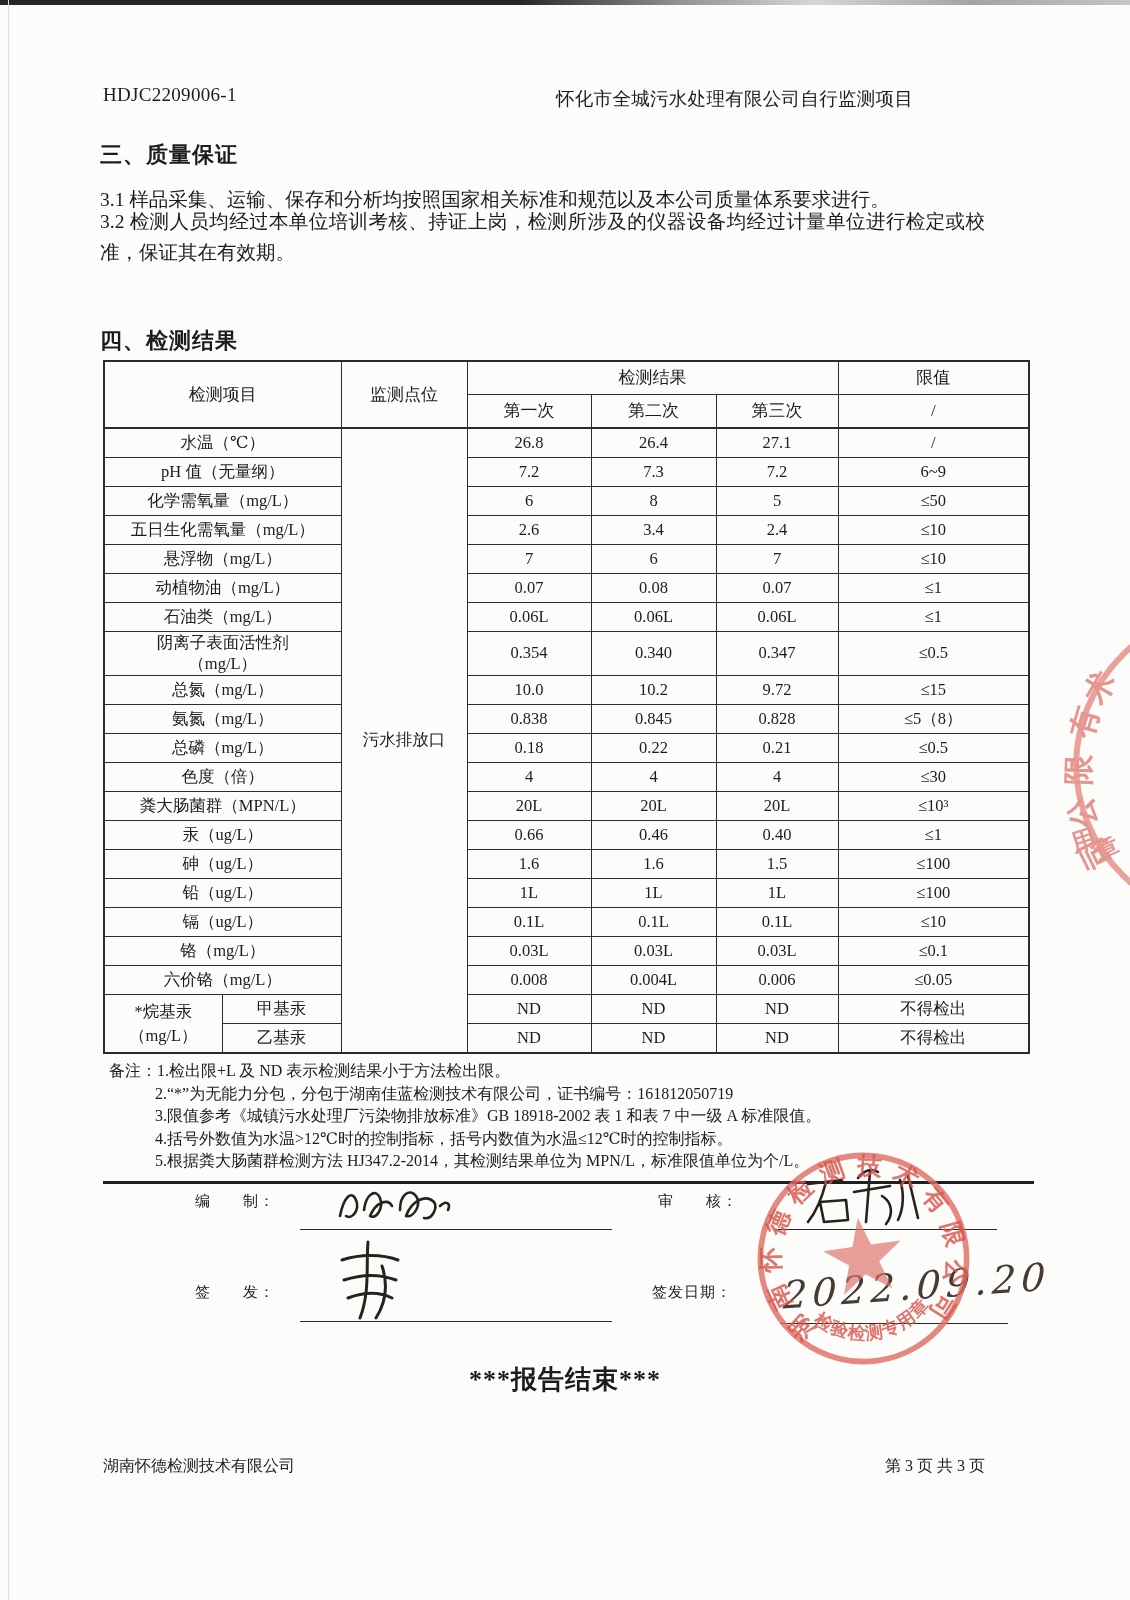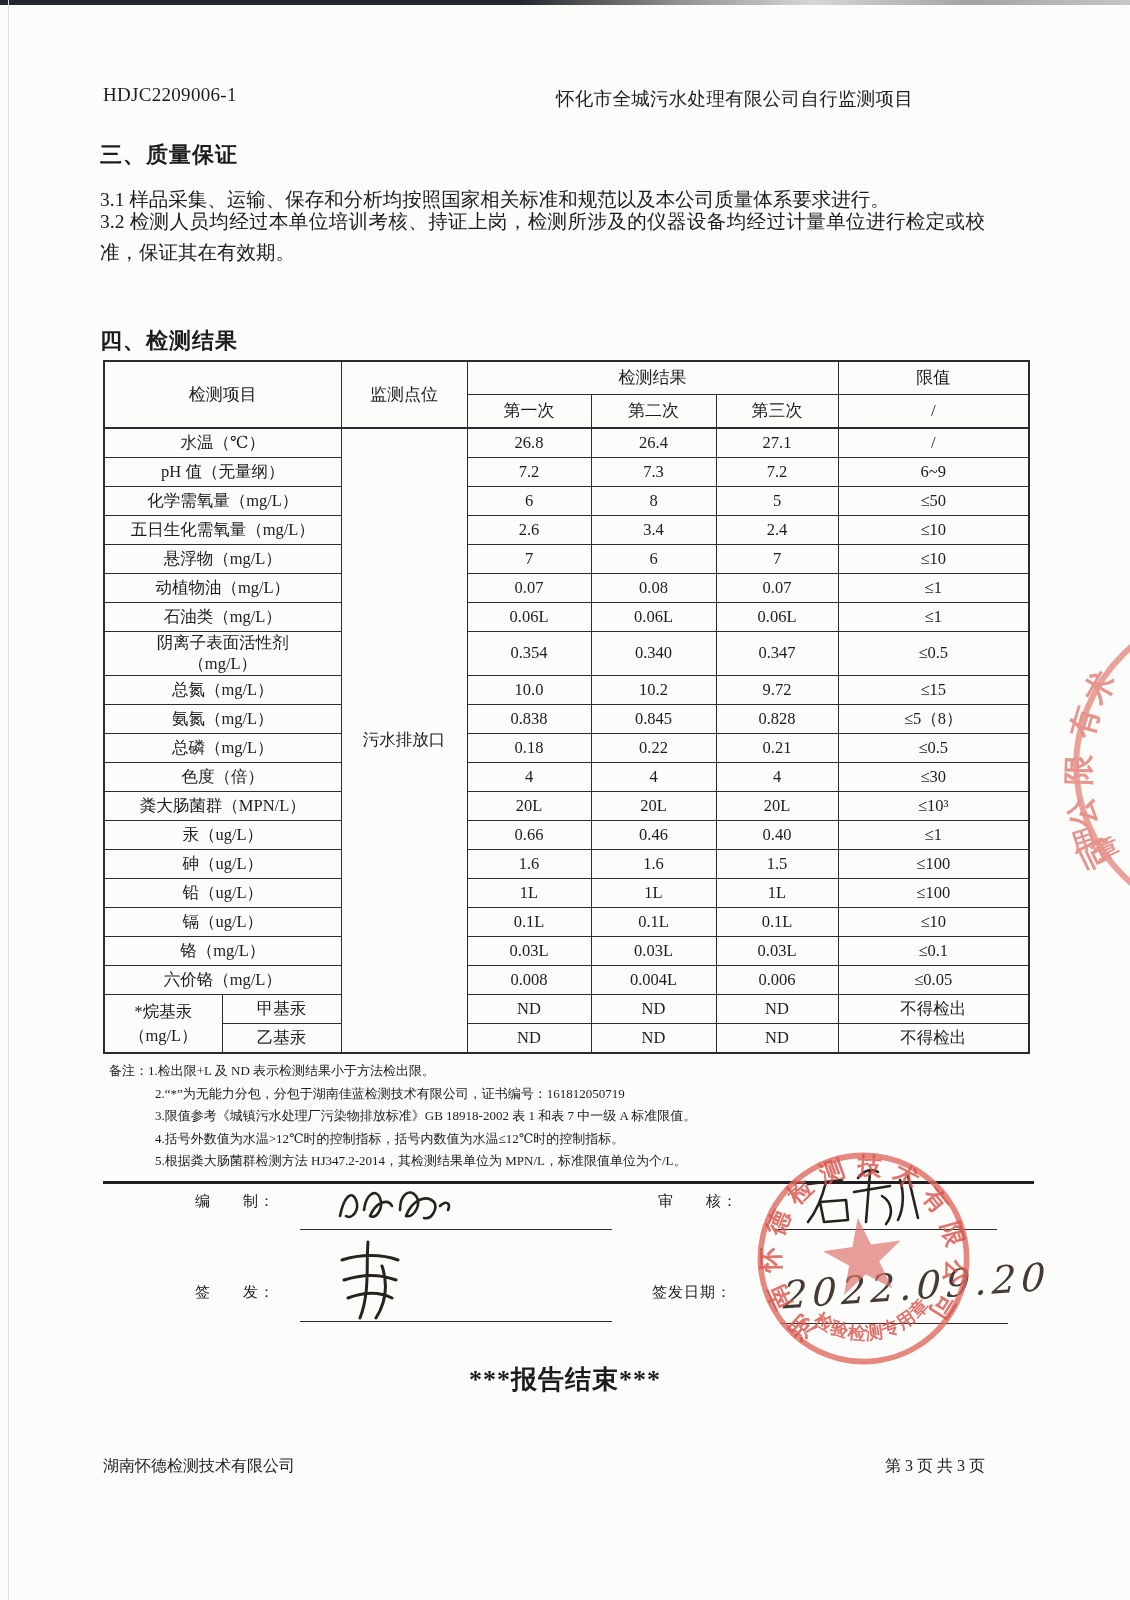--- a/index.html
+++ b/index.html
@@ -32,21 +32,21 @@
   .rtable th,.rtable td{
     border:1px solid #2c2c2e;text-align:center;vertical-align:middle;
     padding:1px 3px;height:26px;line-height:1.25;font-weight:normal;font-size:16.5px;
   }
   .rtable thead th{height:30px;font-size:17px;}
   .rtable thead{border-bottom:2px solid #2c2c2e;}
   .rtable .wrap2 span{display:inline-block;max-width:9.2em;}
   .rtable td.grp{line-height:1.45;}
   
   .notes{width:925px;border-bottom:3px solid #1f1f21;padding:6px 0 8px 6px;
-    font-size:13px;line-height:22.5px;}
+    font-size:16px;line-height:22.5px;}
   .note-indent{padding-left:46px;}
   
   .sig-label{font-size:15px;letter-spacing:1px;}
   .sig-line{border-top:1.6px solid #2a2a2c;height:0;}
   .end-mark{top:1362px;left:0;width:1130px;text-align:center;font-size:26px;font-weight:bold;letter-spacing:1px;}
   
   .footer{font-size:16px;}
   .footer-left{top:1456px;left:103px;}
   .footer-right{top:1456px;left:885px;}
   

